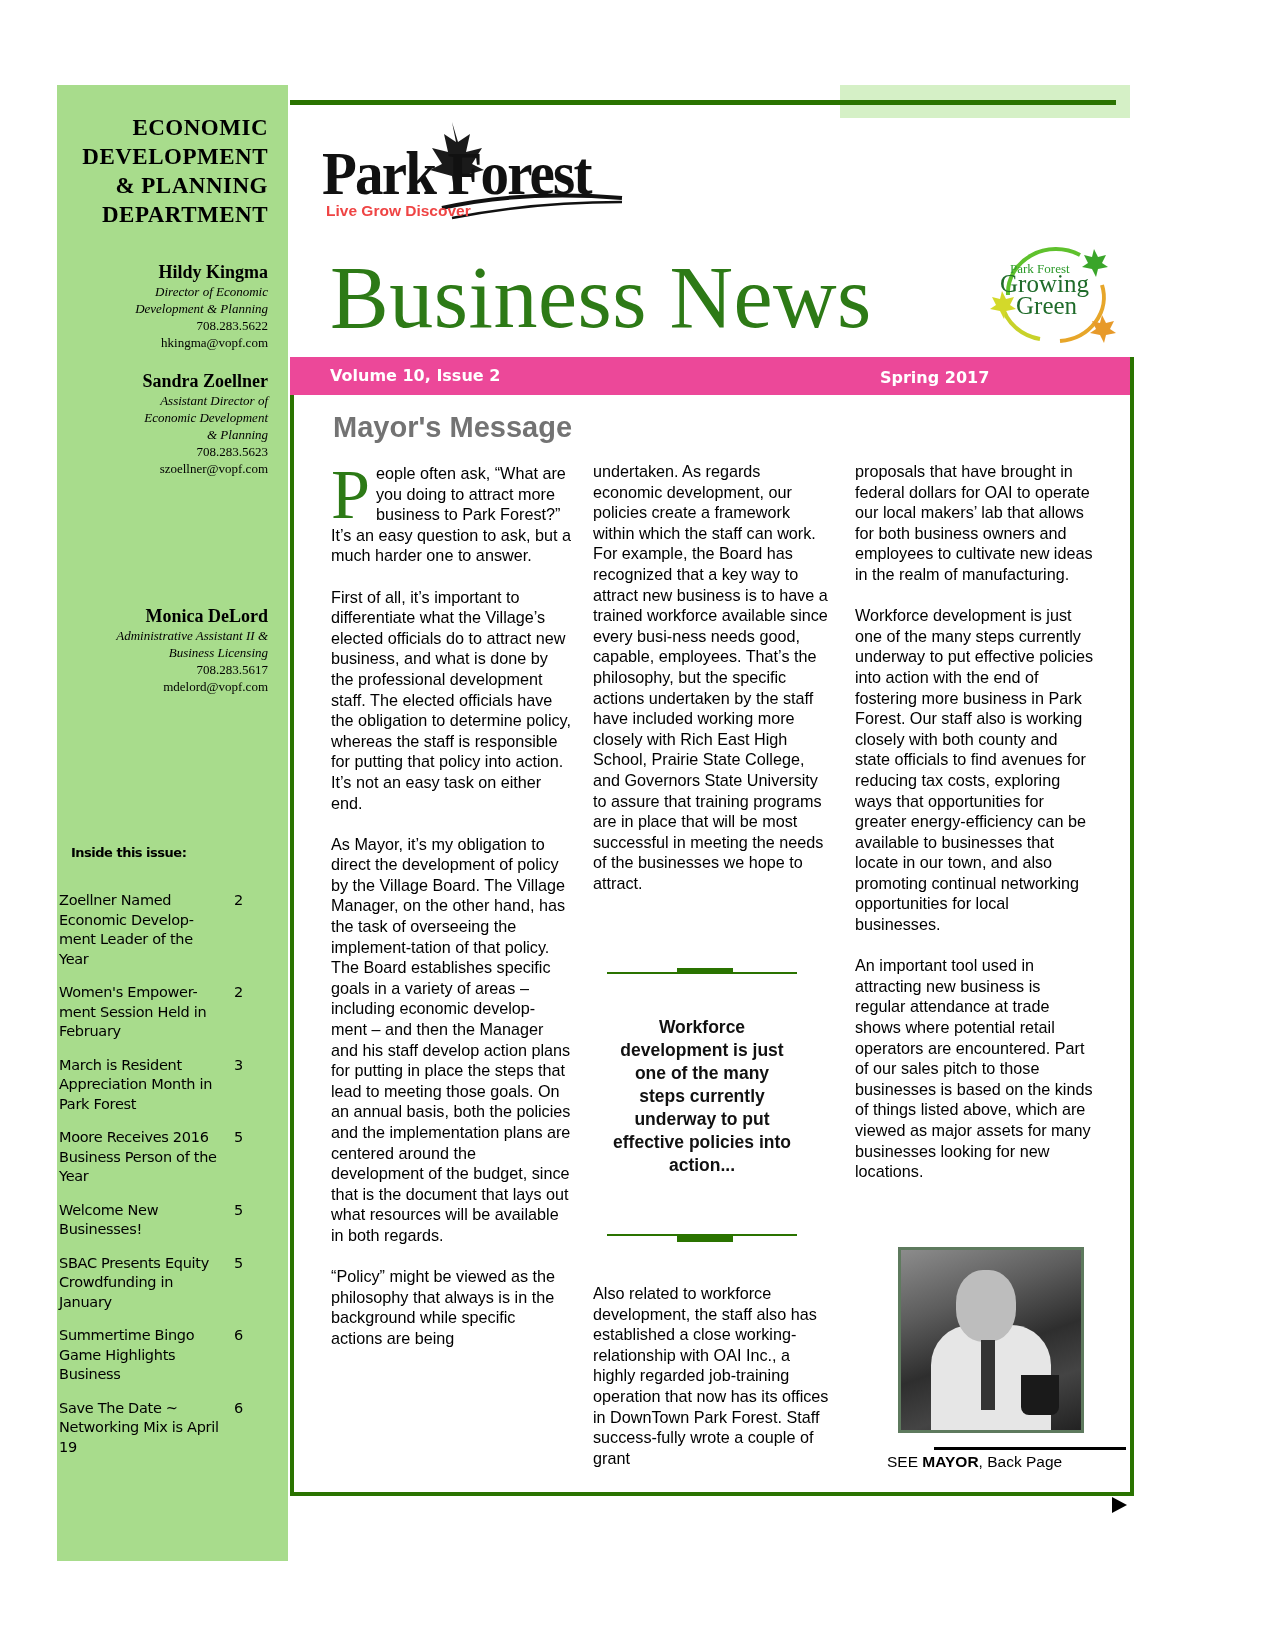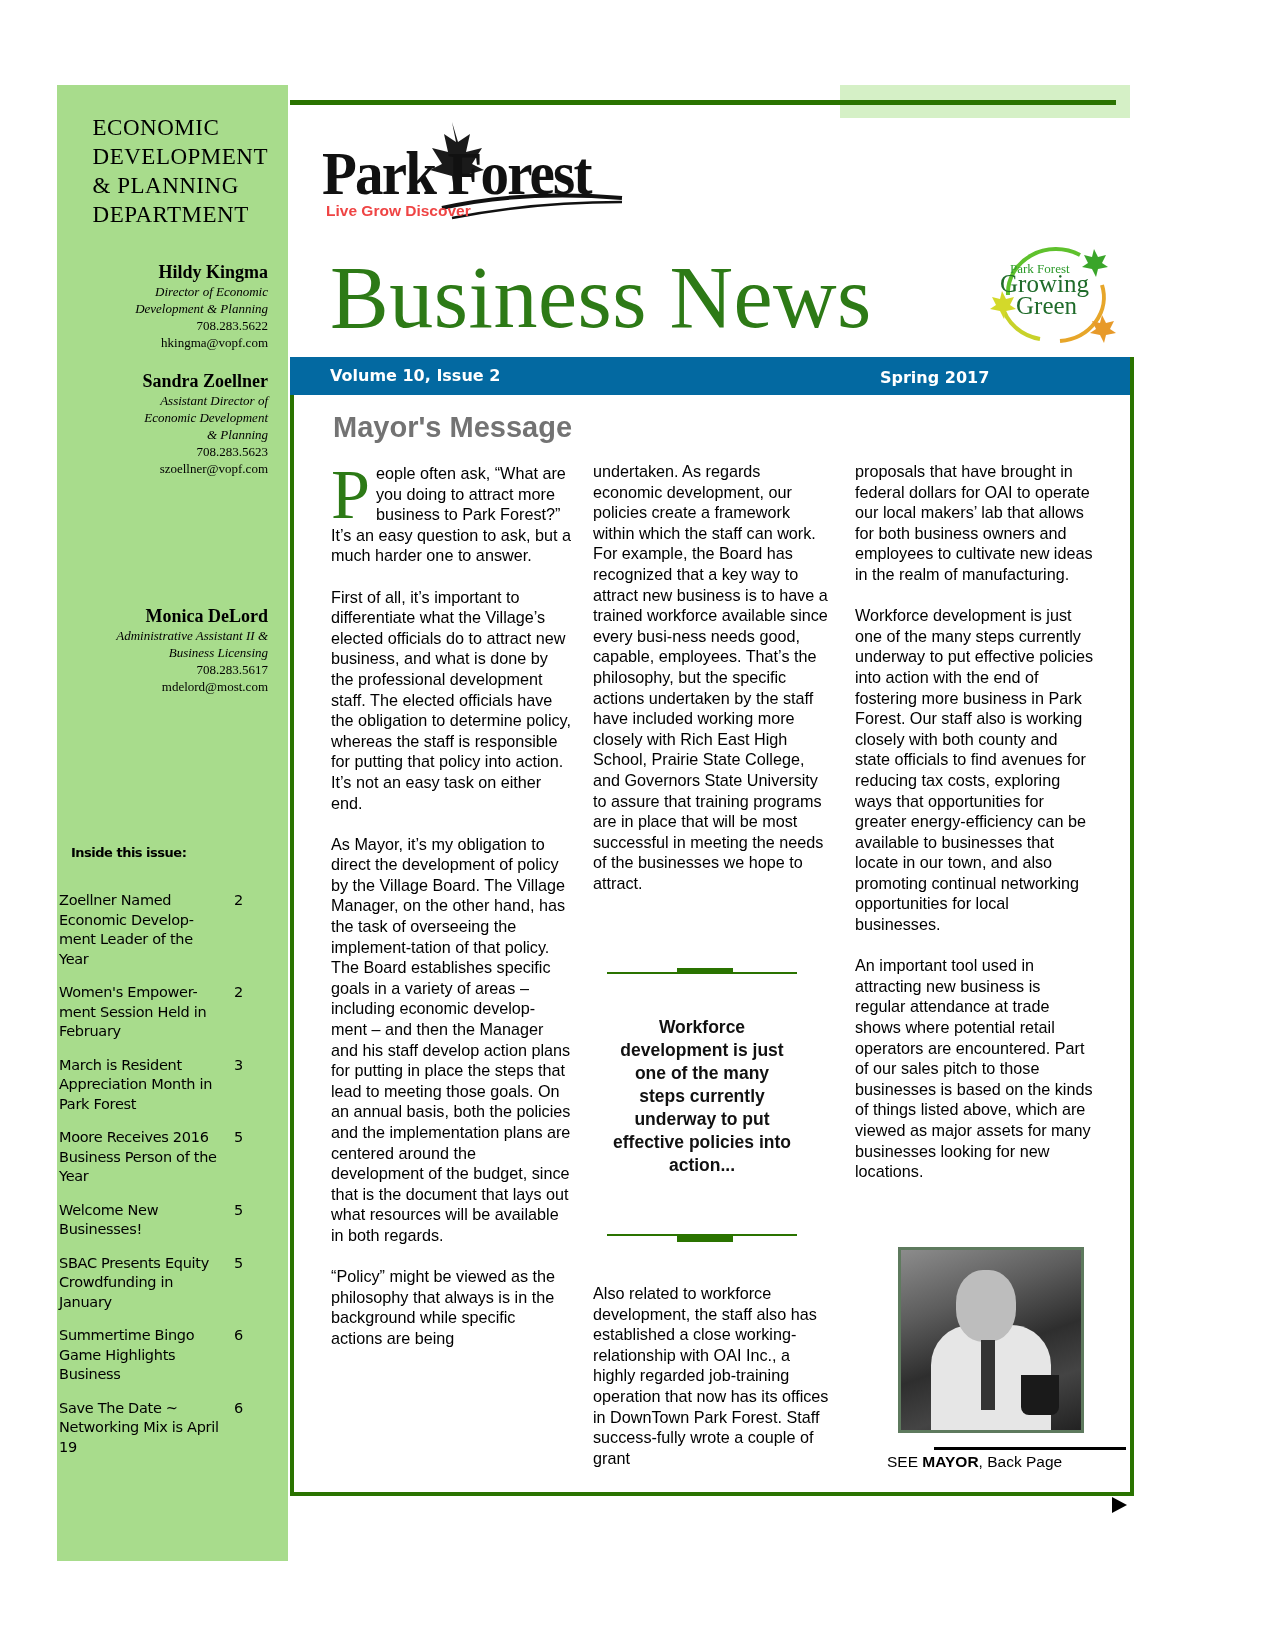--- a/index.html
+++ b/index.html
@@ -1,19 +1,19 @@
 <!DOCTYPE html>
 <html><head>
 <meta charset="utf-8">
 <style>
   html, body { margin: 0; padding: 0; background: #ffffff; }
   body { width: 1279px; height: 1645px; position: relative; overflow: hidden; font-family: "Liberation Sans", sans-serif; color: #000; }
 
   .sidebar { position: absolute; left: 57px; top: 85px; width: 231px; height: 1476px; background: #a8dc8c; }
-  .dept { position: absolute; right: 20px; top: 28px; font-family: "Liberation Serif", serif; font-weight: normal; font-size: 23px; line-height: 29px; letter-spacing: 0.5px; }
+  .dept { position: absolute; right: 20px; top: 28px; text-align: right; font-family: "Liberation Serif", serif; font-weight: bold; font-size: 23px; line-height: 29px; letter-spacing: 0.5px; }
   .contact { position: absolute; right: 20px; text-align: right; font-family: "Liberation Serif", serif; }
   .contact .name { font-weight: bold; font-size: 18px; line-height: 22px; }
   .contact .title { font-style: italic; font-size: 13px; line-height: 17px; }
   .contact .line { font-size: 13px; line-height: 17px; }
 
   .inside-title { position: absolute; left: 14px; top: 760px; font-weight: bold; font-size: 13px; font-family: "DejaVu Sans", sans-serif; letter-spacing: -0.5px; }
   .toc { position: absolute; left: 2px; top: 806px; width: 195px; }
   .toc-item { display: flex; justify-content: space-between; margin-bottom: 14px; }
   .toc-item .t { width: 160px; font-size: 14.5px; line-height: 19.5px; font-family: "DejaVu Sans", sans-serif; letter-spacing: -0.3px; }
   .toc-item .p { width: 20px; font-size: 14.5px; line-height: 19.5px; font-family: "DejaVu Sans", sans-serif; text-align: left; }
@@ -26,21 +26,21 @@
   .logo svg { position: absolute; left: 0; top: 0; }
 
   .masthead { position: absolute; left: 330px; top: 248px; font-family: "Liberation Serif", serif; font-size: 88px; color: #2d7a16; line-height: 100px; letter-spacing: 0.5px; }
 
   .gg-logo { position: absolute; left: 990px; top: 245px; width: 130px; height: 100px; }
   .gg-logo .t1 { position: absolute; left: 20px; top: 16px; font-family: "Liberation Serif", serif; font-size: 13px; color: #2d9a2a; }
   .gg-logo .t2 { position: absolute; left: 10px; top: 26px; font-family: "Liberation Serif", serif; font-size: 25px; color: #1f6b2a; line-height: 25px; }
   .gg-logo .t3 { position: absolute; left: 26px; top: 48px; font-family: "Liberation Serif", serif; font-size: 25px; color: #1f6b2a; line-height: 25px; }
 
   .frame { position: absolute; left: 290px; top: 357px; width: 836px; height: 1135px; border: 4px solid #2a7300; border-top: none; }
-  .band { position: absolute; left: 290px; top: 357px; width: 840px; height: 38px; background: #0369a1; color: #fff; font-family: "DejaVu Sans", sans-serif; font-weight: bold; font-size: 16px; }
+  .band { position: absolute; left: 290px; top: 357px; width: 840px; height: 38px; background: #ec4899; color: #fff; font-family: "DejaVu Sans", sans-serif; font-weight: bold; font-size: 16px; }
   .band .vol { position: absolute; left: 40px; top: 9px; }
   .band .season { position: absolute; left: 590px; top: 11px; }
 
   .article-title { position: absolute; left: 333px; top: 411px; font-size: 29px; font-weight: bold; color: #737373; }
 
   .col { position: absolute; width: 240px; font-size: 16.2px; line-height: 20.6px; }
   .col p { margin: 0 0 20.6px 0; }
   .col1 { left: 331px; top: 463px; }
   .col2 { left: 593px; top: 461px; }
   .col3 { left: 855px; top: 461px; }
@@ -89,21 +89,21 @@
     <div class="line">708.283.5623</div>
     <div class="line">szoellner@vopf.com</div>
   </div>
 
 
   <div class="contact" style="top:520px;">
     <div class="name">Monica DeLord</div>
     <div class="title">Administrative Assistant II &amp;</div>
     <div class="title">Business Licensing</div>
     <div class="line">708.283.5617</div>
-    <div class="line">mdelord@most.com</div>
+    <div class="line">mdelord@vopf.com</div>
   </div>
 
   <div class="inside-title">Inside this issue:</div>
 
   <div class="toc">
     <div class="toc-item">
       <span class="t">Zoellner Named Economic Develop-ment Leader of the Year</span>
       <span class="p">2</span>
     </div>
     <div class="toc-item">

